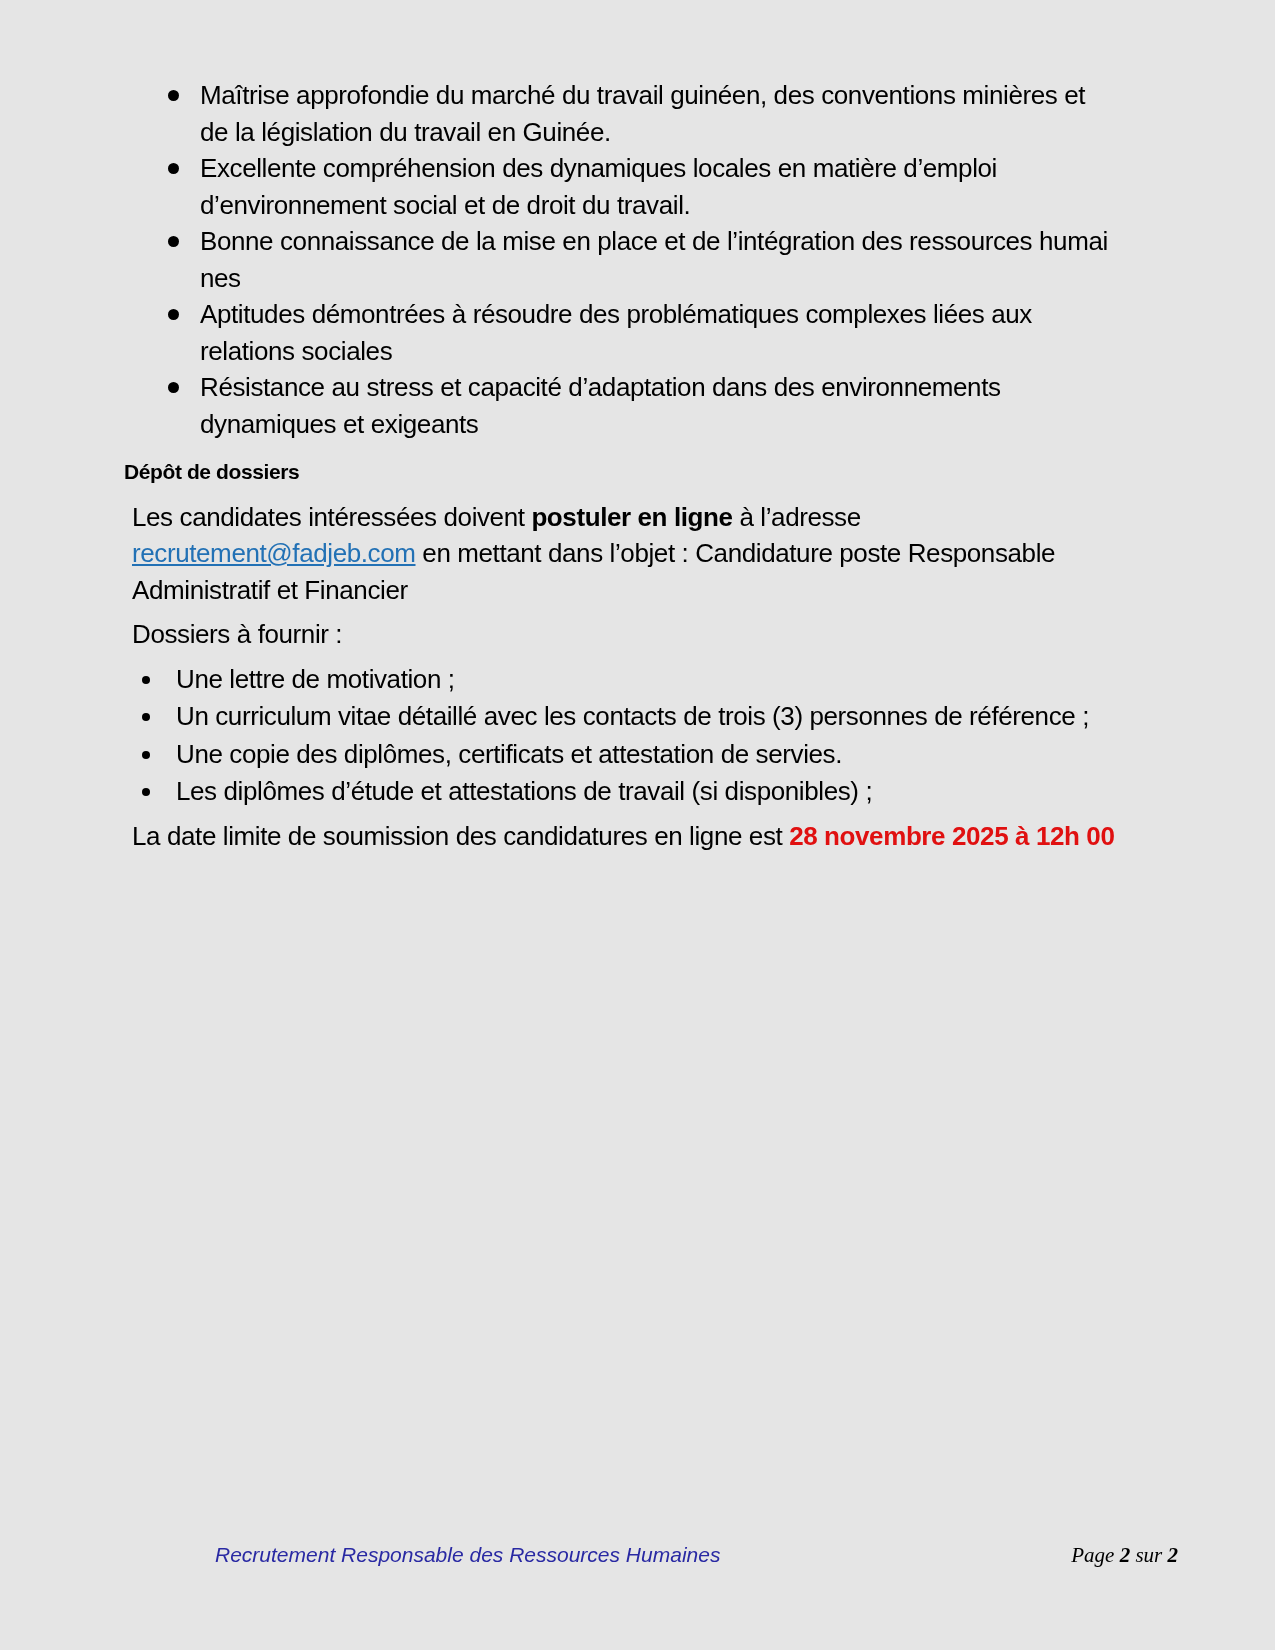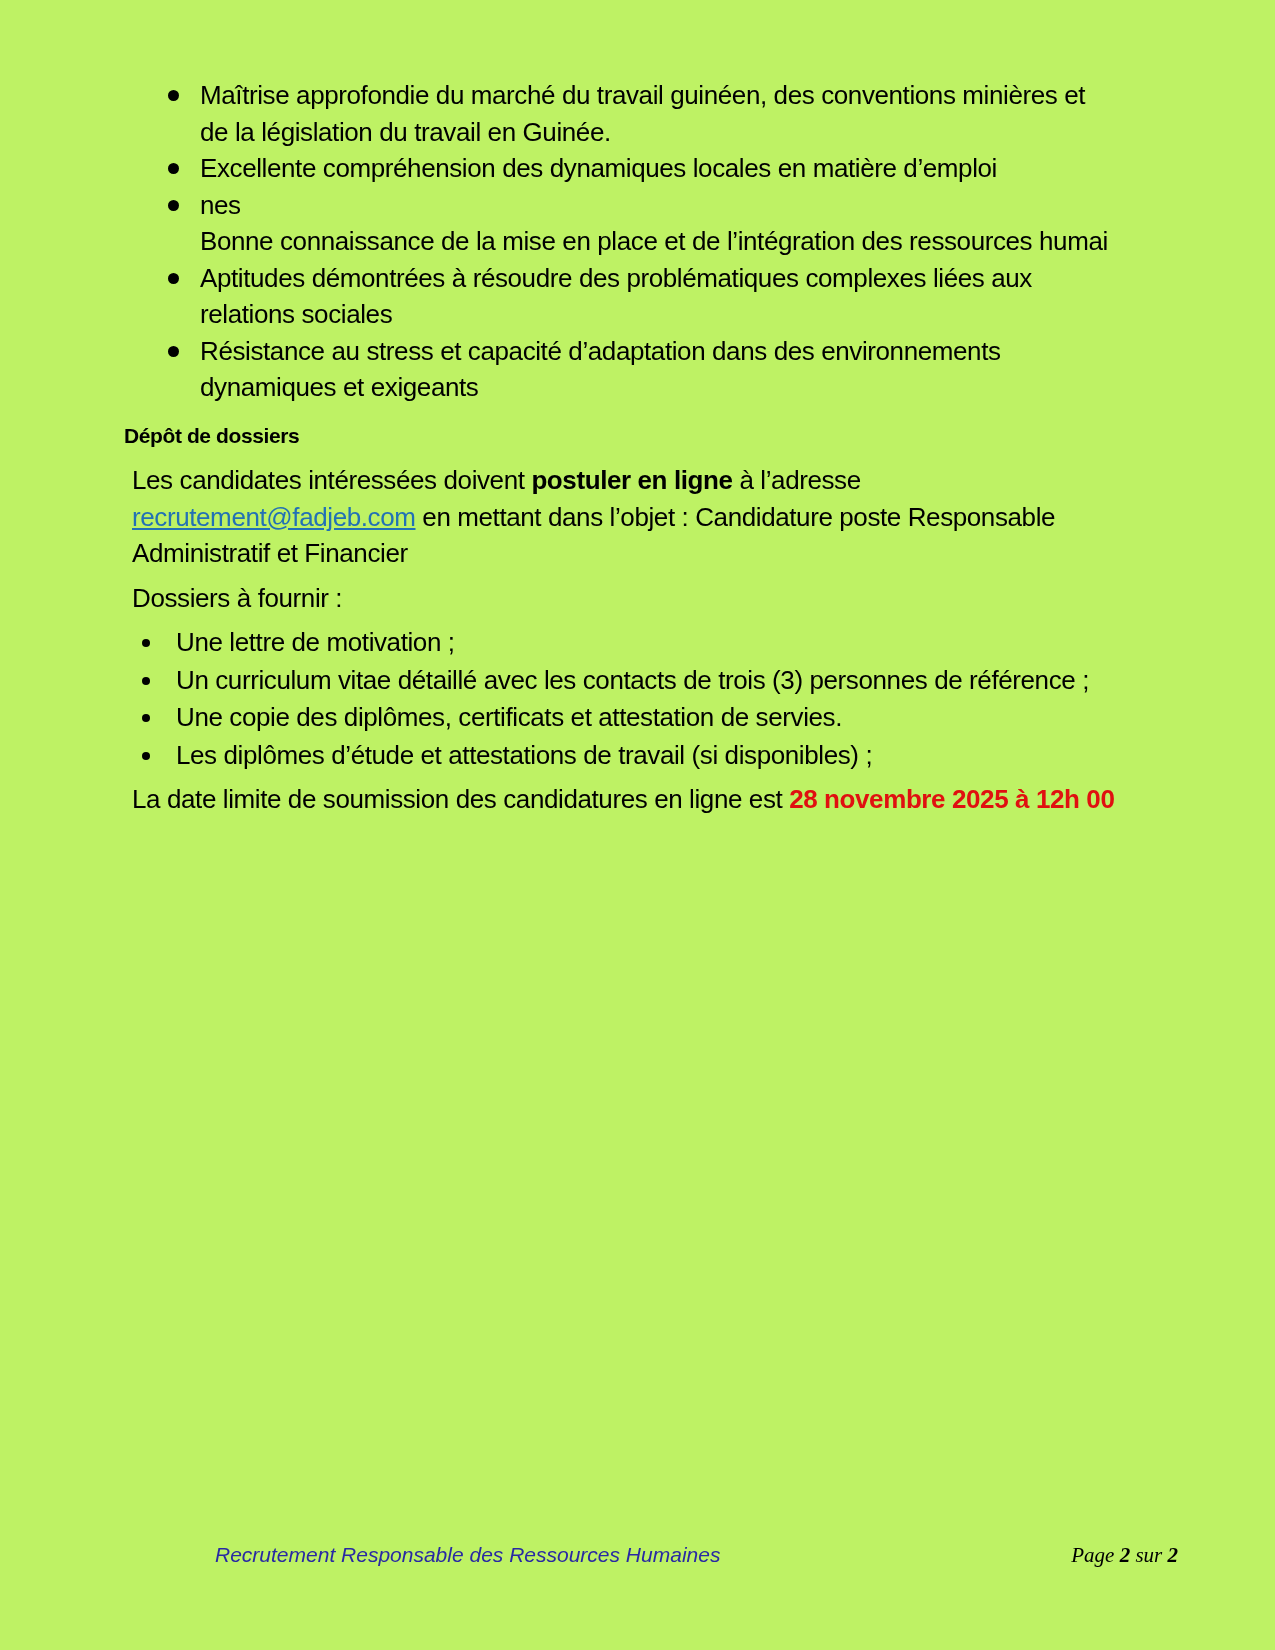--- a/index.html
+++ b/index.html
@@ -1,20 +1,20 @@
 <!DOCTYPE html>
 <html><head>
 <meta charset="utf-8">
 <style>
   html, body { margin: 0; padding: 0; background: #ffffff; }
   .page {
     position: relative;
     width: 1275px;
     height: 1650px;
-    background: #bef264;
+    background: #e5e5e5;
     font-family: "Liberation Sans", sans-serif;
     color: #000000;
     overflow: hidden;
   }
   .content {
     position: absolute;
     left: 124px;
     top: 77px;
     width: 1010px;
     font-size: 26px;
@@ -63,27 +63,28 @@
         <span class="bullet"></span>
         <div class="itxt">
           <span class="ln">Maîtrise approfondie du marché du travail guinéen, des conventions minières et</span>
           <span class="ln">de la législation du travail en Guinée.</span>
         </div>
       </li>
       <li>
         <span class="bullet"></span>
         <div class="itxt">
           <span class="ln">Excellente compréhension des dynamiques locales en matière d’emploi</span>
+          <span class="ln">d’environnement social et de droit du travail.</span>
         </div>
       </li>
       <li>
         <span class="bullet"></span>
         <div class="itxt">
+          <span class="ln">Bonne connaissance de la mise en place et de l’intégration des ressources humai</span>
           <span class="ln">nes</span>
-          <span class="ln">Bonne connaissance de la mise en place et de l’intégration des ressources humai</span>
         </div>
       </li>
       <li>
         <span class="bullet"></span>
         <div class="itxt">
           <span class="ln">Aptitudes démontrées à résoudre des problématiques complexes liées aux</span>
           <span class="ln">relations sociales</span>
         </div>
       </li>
       <li>

